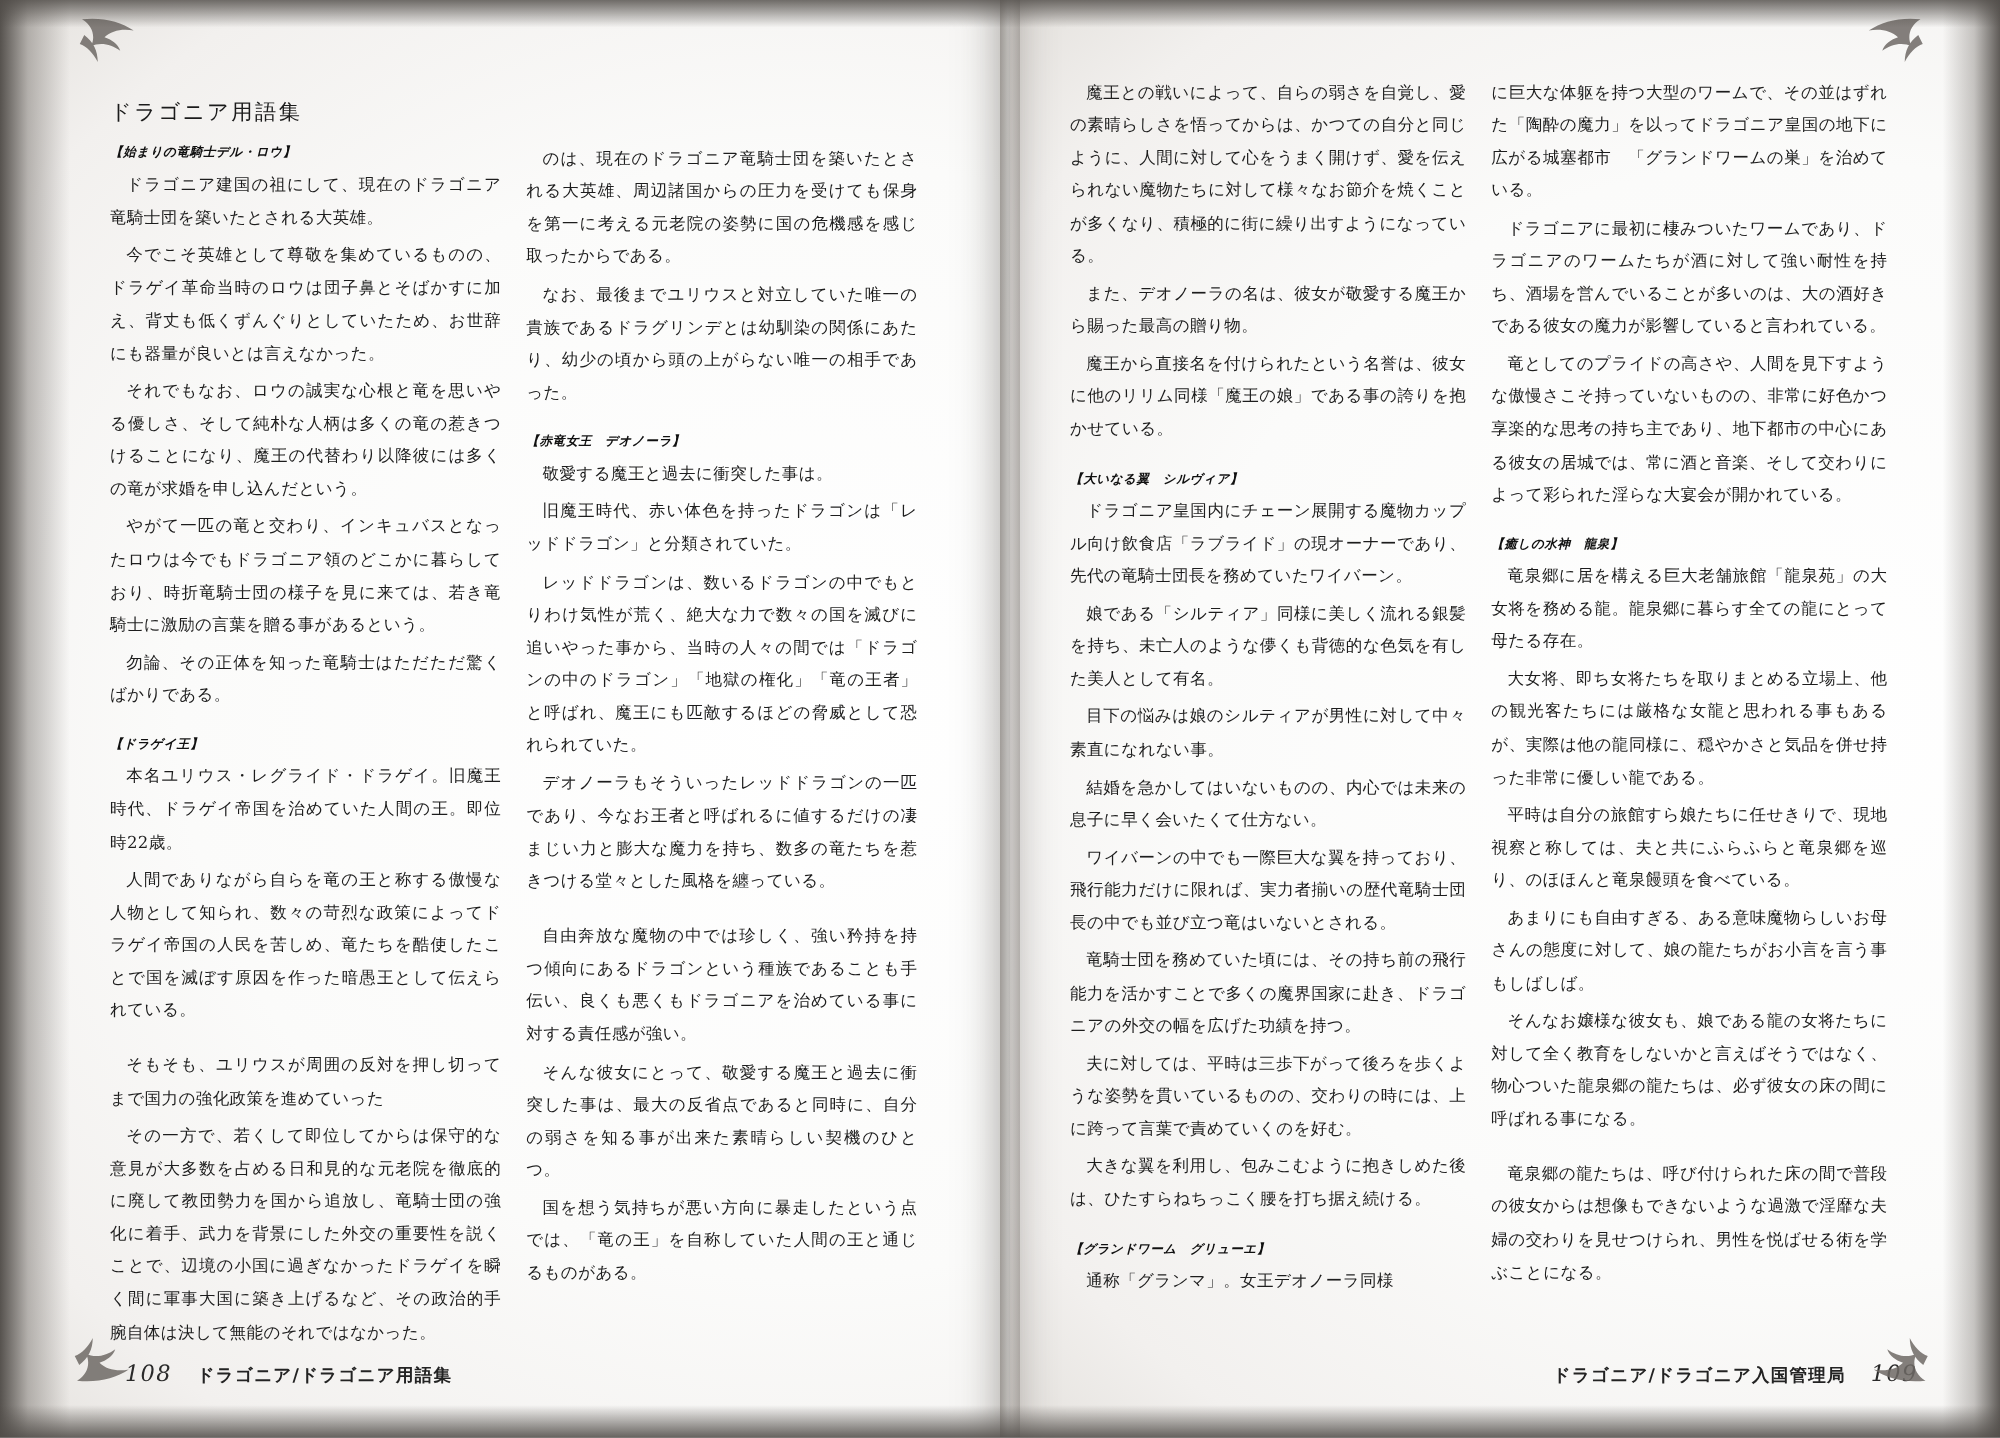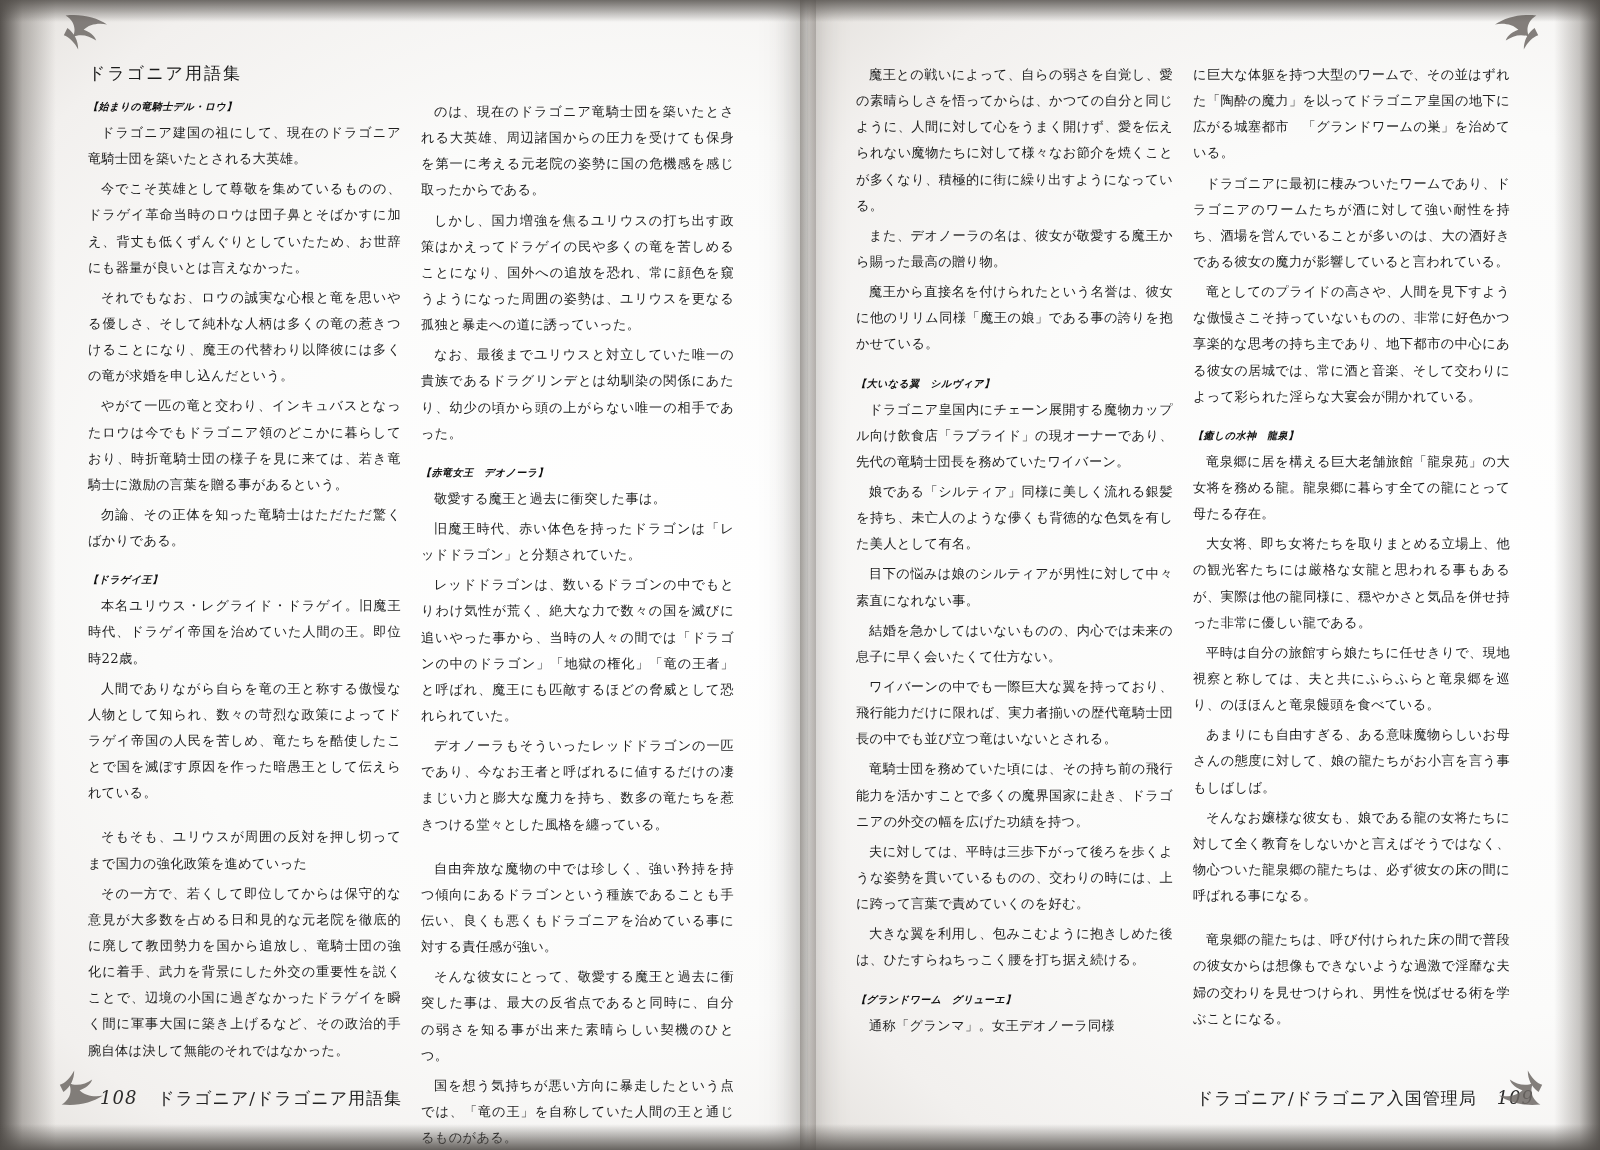--- a/index.html
+++ b/index.html
@@ -76,21 +76,21 @@
   .orn-tr { right: 60px; top: 10px; }
   .orn-bl { left: 58px; bottom: 40px; }
   .orn-br { right: 56px; bottom: 40px; }
 
   
   .content {
     position: absolute;
     top: 62px;
     bottom: 78px;
   }
-  .content-left { left: 88px; width: 660px; }
+  .content-left { left: 88px; width: 660px; margin-top: 16px; }
   .content-right { left: 48px; width: 668px; }
 
   .doc-title {
     font-size: 17px;
     letter-spacing: 2px;
     color: #1b1b1b;
     margin: 0 0 14px 0;
     font-weight: normal;
   }
 
@@ -140,21 +140,21 @@
     gap: 20px;
   }
   .footer-left { left: 100px; }
   .footer-right { right: 66px; }
   .folio {
     font-style: italic;
     font-size: 18px;
     font-family: "DejaVu Serif", "Liberation Serif", serif;
     color: #2a2a2a;
   }
-  .footer-text { font-size: 17px; }
+  .footer-text { font-size: 14px; font-weight: bold; }
 </style>
 </head>
 <body>
 
 <div id="page">
   <div class="spread">
     <div class="page-left">
       <div class="content content-left">
         <h1 class="doc-title">ドラゴニア用語集</h1>
         <div class="cols">
@@ -169,21 +169,20 @@
 
             <h2 class="section">【ドラゲイ王】</h2>
             <p class="para">本名ユリウス・レグライド・ドラゲイ。旧魔王時代、ドラゲイ帝国を治めていた人間の王。即位時22歳。</p>
             <p class="para">人間でありながら自らを竜の王と称する傲慢な人物として知られ、数々の苛烈な政策によってドラゲイ帝国の人民を苦しめ、竜たちを酷使したことで国を滅ぼす原因を作った暗愚王として伝えられている。</p>
             <p class="para gap">そもそも、ユリウスが周囲の反対を押し切ってまで国力の強化政策を進めていった</p>
             <p class="para">その一方で、若くして即位してからは保守的な意見が大多数を占める日和見的な元老院を徹底的に廃して教団勢力を国から追放し、竜騎士団の強化に着手、武力を背景にした外交の重要性を説くことで、辺境の小国に過ぎなかったドラゲイを瞬く間に軍事大国に築き上げるなど、その政治的手腕自体は決して無能のそれではなかった。</p>
           </div>
 
           <div class="col">
             <p class="para">のは、現在のドラゴニア竜騎士団を築いたとされる大英雄、周辺諸国からの圧力を受けても保身を第一に考える元老院の姿勢に国の危機感を感じ取ったからである。</p>
-            <p class="para">しかし、国力増強を焦るユリウスの打ち出す政策はかえってドラゲイの民や多くの竜を苦しめることになり、国外への追放を恐れ、常に顔色を窺うようになった周囲の姿勢は、ユリウスを更なる孤独と暴走への道に誘っていった。</p>
             <p class="para">なお、最後までユリウスと対立していた唯一の貴族であるドラグリンデとは幼馴染の関係にあたり、幼少の頃から頭の上がらない唯一の相手であった。</p>
 
             <h2 class="section">【赤竜女王　デオノーラ】</h2>
             <p class="para">敬愛する魔王と過去に衝突した事は。</p>
             <p class="para">旧魔王時代、赤い体色を持ったドラゴンは「レッドドラゴン」と分類されていた。</p>
             <p class="para">レッドドラゴンは、数いるドラゴンの中でもとりわけ気性が荒く、絶大な力で数々の国を滅びに追いやった事から、当時の人々の間では「ドラゴンの中のドラゴン」「地獄の権化」「竜の王者」と呼ばれ、魔王にも匹敵するほどの脅威として恐れられていた。</p>
             <p class="para">デオノーラもそういったレッドドラゴンの一匹であり、今なお王者と呼ばれるに値するだけの凄まじい力と膨大な魔力を持ち、数多の竜たちを惹きつける堂々とした風格を纏っている。</p>
             <p class="para gap">自由奔放な魔物の中では珍しく、強い矜持を持つ傾向にあるドラゴンという種族であることも手伝い、良くも悪くもドラゴニアを治めている事に対する責任感が強い。</p>
             <p class="para">そんな彼女にとって、敬愛する魔王と過去に衝突した事は、最大の反省点であると同時に、自分の弱さを知る事が出来た素晴らしい契機のひとつ。</p>
             <p class="para">国を想う気持ちが悪い方向に暴走したという点では、「竜の王」を自称していた人間の王と通じるものがある。</p>

